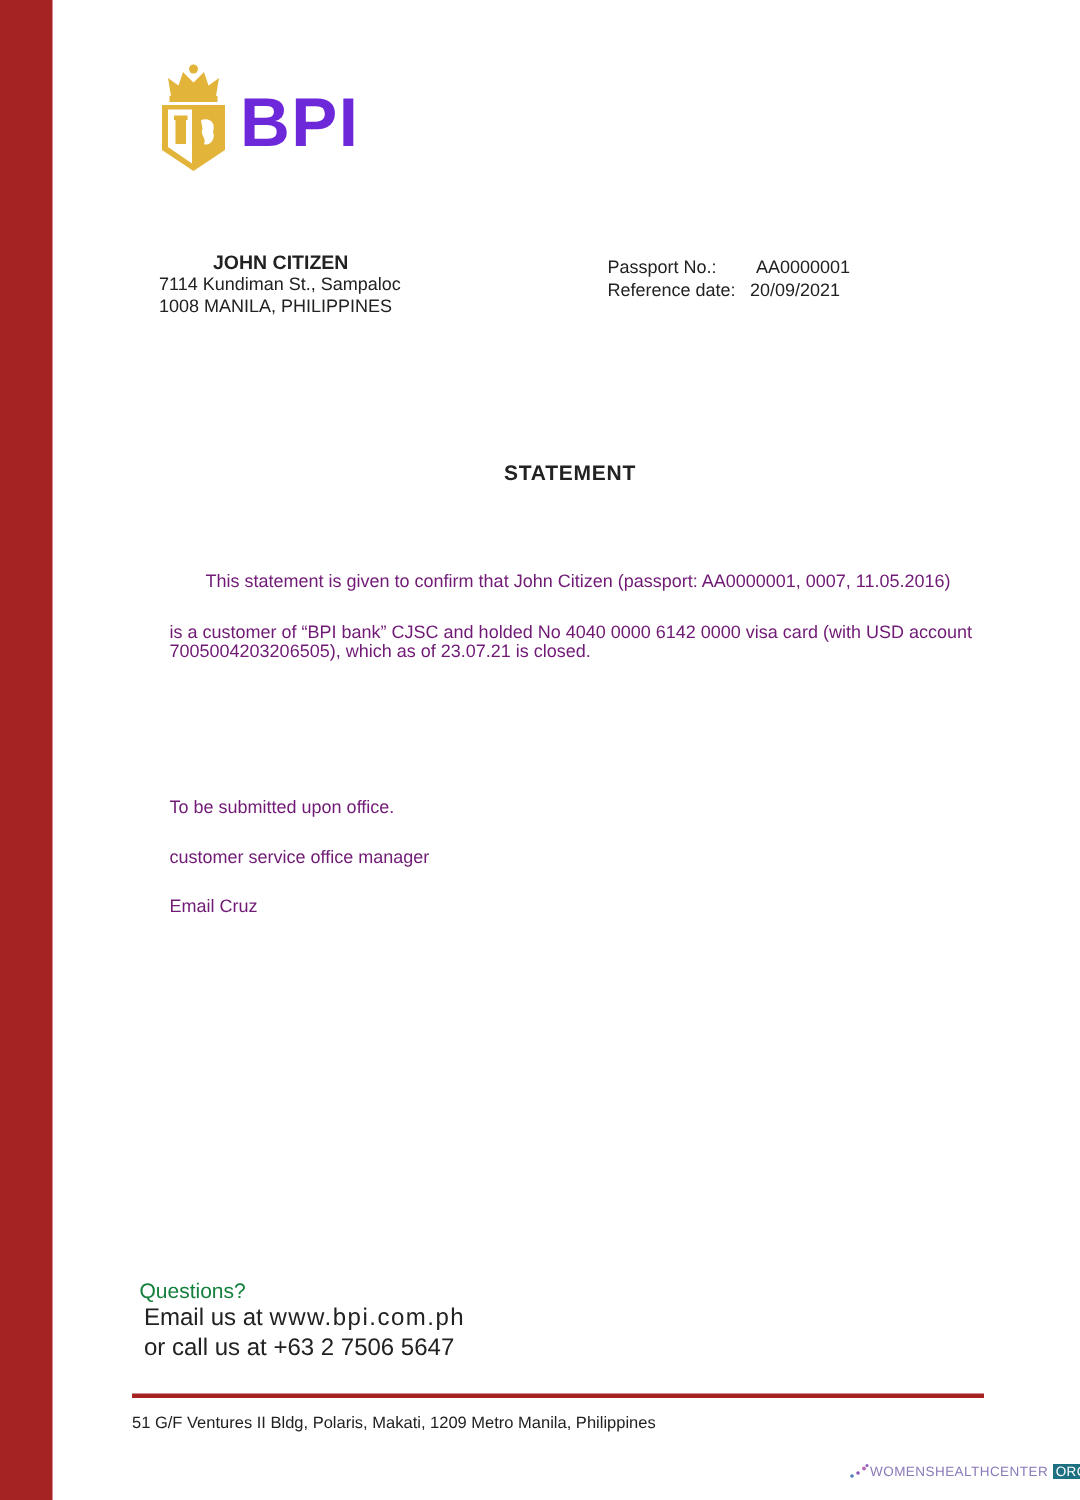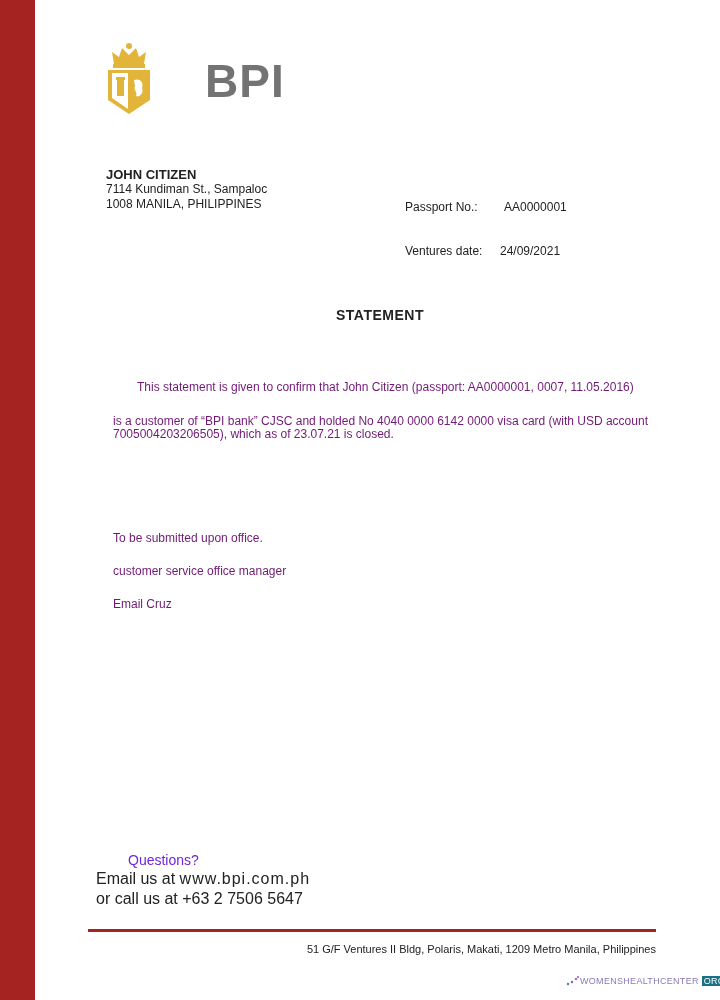--- a/index.html
+++ b/index.html
@@ -8,37 +8,37 @@
       background: #ffffff; font-family: "Liberation Sans", sans-serif; color: #222;
     }
     .left-bar {
       position: absolute; left: 0; top: 0; width: 35px; height: 1000px;
       background: #a52422;
     }
     .logo { position: absolute; left: 104px; top: 42px; width: 145px; height: 75px; }
     .logo-text {
       position: absolute; left: 160px; top: 58px;
       font-family: "Liberation Sans", sans-serif; font-weight: bold;
-      font-size: 46px; color: #737373; letter-spacing: 1px; line-height: 46px; margin-left: 45px;
+      font-size: 46px; color: #6d28d9; letter-spacing: 1px; line-height: 46px;
     }
     .addr { position: absolute; left: 106px; top: 167px; font-size: 12px; line-height: 15px; color: #222; }
-    .addr .name { font-weight: bold; font-size: 13px; }
+    .addr .name { font-weight: bold; font-size: 13px; margin-left: 36px; }
     .ref { position: absolute; left: 405px; top: 171px; font-size: 12px; line-height: 15px; color: #222; }
-    .ref .row { display: flex; margin-top: 29px; }
+    .ref .row { display: flex; }
     .ref .k { width: 99px; }
     .title {
       position: absolute; left: 0; width: 760px; top: 307px; text-align: center;
       font-weight: bold; font-size: 14px; letter-spacing: 0.5px; color: #222;
     }
     .body-line { position: absolute; font-size: 12px; color: #701a75; white-space: nowrap; }
-    .questions { position: absolute; left: 93px; top: 852px; font-size: 14px; color: #6d28d9; margin-left: 35px; }
+    .questions { position: absolute; left: 93px; top: 852px; font-size: 14px; color: #15803d; }
     .contact { position: absolute; left: 96px; font-size: 16px; color: #222; }
     .contact .url { letter-spacing: 1px; }
     .footer-rule { position: absolute; left: 88px; top: 929px; width: 568px; height: 3px; background: #a52422; }
-    .footer-addr { position: absolute; left: 88px; width: 568px; top: 943px; text-align: right; font-size: 11px; color: #222; }
+    .footer-addr { position: absolute; left: 88px; width: 568px; top: 943px; text-align: left; font-size: 11px; color: #222; }
     .wm { position: absolute; left: 566px; top: 976px; display: flex; align-items: center; font-size: 9px; color: #8a7ab8; letter-spacing: 0.3px; }
     .wm .org { background: #1d6f82; color: #fff; padding: 0 2px; margin-left: 3px; font-size: 9px; }
   </style>
 </head>
 <body>
 
 <div class="left-bar"></div>
 
 <div class="logo">
   <svg width="50" height="74" viewBox="0 0 50 74" style="position:absolute;left:0;top:0">
@@ -63,22 +63,22 @@
   <div>7114 Kundiman St., Sampaloc</div>
   <div>1008 MANILA, PHILIPPINES</div>
 </div>
 
 <div class="ref">
   <div class="row">
     <span class="k">Passport No.:</span>
     <span>AA0000001</span>
   </div>
   <div class="row">
-    <span class="k" style="width:95px">Ventures date:</span>
-    <span>24/09/2021</span>
+    <span class="k" style="width:95px">Reference date:</span>
+    <span>20/09/2021</span>
   </div>
 </div>
 
 <div class="title">STATEMENT</div>
 
 <div class="body-line" style="left:137px;top:380px">This statement is given to confirm that John Citizen (passport: AA0000001, 0007, 11.05.2016)</div>
 <div class="body-line" style="left:113px;top:414px">is a customer of “BPI bank” CJSC and holded No 4040 0000 6142 0000 visa card (with USD account</div>
 <div class="body-line" style="left:113px;top:427px">7005004203206505), which as of 23.07.21 is closed.</div>
 
 <div class="body-line" style="left:113px;top:531px">To be submitted upon office.</div>

